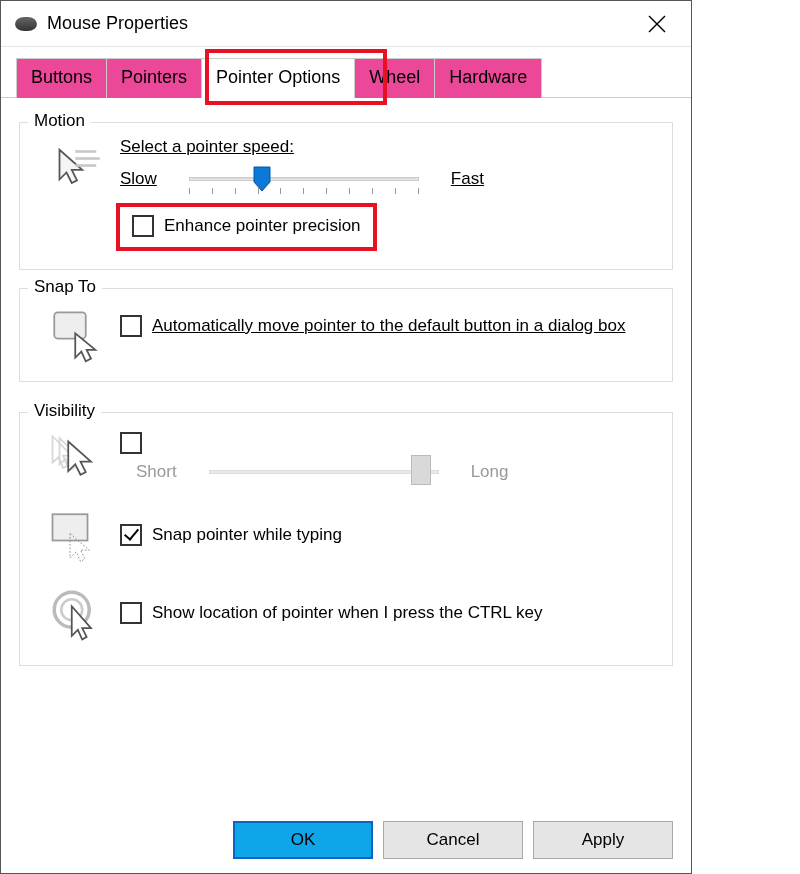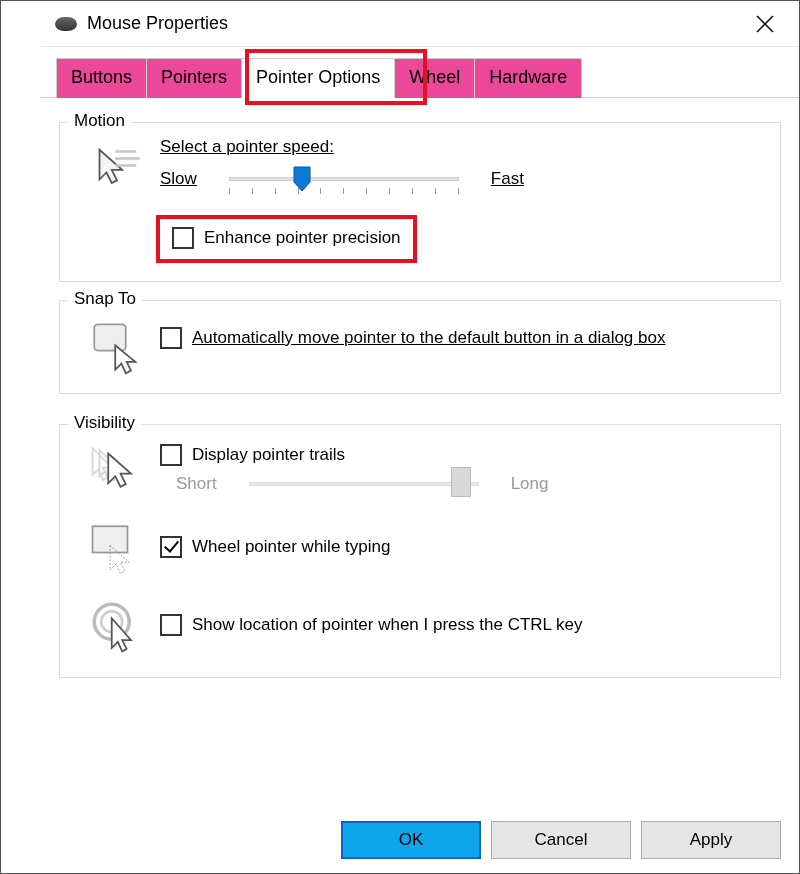--- a/index.html
+++ b/index.html
@@ -5,26 +5,25 @@
 * { box-sizing: border-box; margin: 0; padding: 0; }
 body {
   font-family: "Segoe UI", Tahoma, sans-serif;
   font-size: 17px;
   background: #fff;
   width: 800px;
   height: 874px;
   overflow: hidden;
 }
 .window {
-  width: 800px;
+  width: 692px;
   height: 874px;
   border: 1px solid #555;
   background: #fff;
   position: relative;
-  padding-left: 40px;
 }
 .titlebar {
   height: 46px;
   display: flex;
   align-items: center;
   padding: 0 14px;
   border-bottom: 1px solid #e6e6e6;
 }
 .title-icon {
   width: 22px;
@@ -98,21 +97,21 @@
   justify-content: center;
   align-items: flex-start;
   padding-top: 4px;
 }
 .body-col { flex: 1; }
 .speed-label { margin-bottom: 12px; }
 .slider-row {
   display: flex;
   align-items: center;
   gap: 32px;
-  margin: 10px 0 16px 0;
+  margin: 10px 0 4px 0;
 }
 .slider-track {
   position: relative;
   flex: 0 0 230px;
   height: 10px;
 }
 .slider-rail {
   position: absolute; left:0; right:0; top: 3px; height: 4px;
   background: linear-gradient(#d8d8d8,#e8e8e8);
   border: 1px solid #ccc;
@@ -304,21 +303,20 @@
               <path d="M12 8 L12 38 L19 32 L24 44 L29 42 L24 30 L34 30 Z"></path>
             </g>
             <g fill="#fff" stroke="#555" stroke-width="2">
               <path d="M22 12 L22 46 L30 38 L36 50 L42 47 L36 35 L48 35 Z"></path>
             </g>
           </svg>
         </div>
         <div class="body-col">
           <div class="cb-row">
             <div class="checkbox"></div>
-            <span class="cb-label">Display pointer trails</span>
           </div>
           <div class="trails-slider">
             <span class="slider-label disabled">Short</span>
             <div class="slider-track">
               <div class="slider-rail" style="background:#e9e9e9;border-color:#ddd;"></div>
               <div class="trails-thumb"></div>
             </div>
             <span class="slider-label disabled">Long</span>
           </div>
         </div>
@@ -329,21 +327,21 @@
           <svg class="ico-hide" viewBox="0 0 64 64">
             <rect x="4" y="6" width="40" height="30" fill="#eee" stroke="#999" stroke-width="2"></rect>
             <g stroke="#888" stroke-dasharray="2 2" fill="none">
               <path d="M24 28 L24 56 L31 49 L36 60 L41 57 L36 47 L46 47 Z"></path>
             </g>
           </svg>
         </div>
         <div class="body-col">
           <div class="cb-row">
             <div class="checkbox checked"></div>
-            <span class="cb-label">Wheel pointer while typing</span>
+            <span class="cb-label">Snap pointer while typing</span>
           </div>
         </div>
       </div>
 
       <div class="sub-item">
         <div class="icon-col">
           <svg class="ico-ctrl" viewBox="0 0 64 64">
             <circle cx="26" cy="26" r="20" fill="none" stroke="#bbb" stroke-width="4"></circle>
             <circle cx="26" cy="26" r="12" fill="none" stroke="#ccc" stroke-width="3"></circle>
             <path d="M26 22 L26 56 L33 49 L38 60 L43 57 L38 47 L48 47 Z" fill="#fff" stroke="#555" stroke-width="2"></path>

